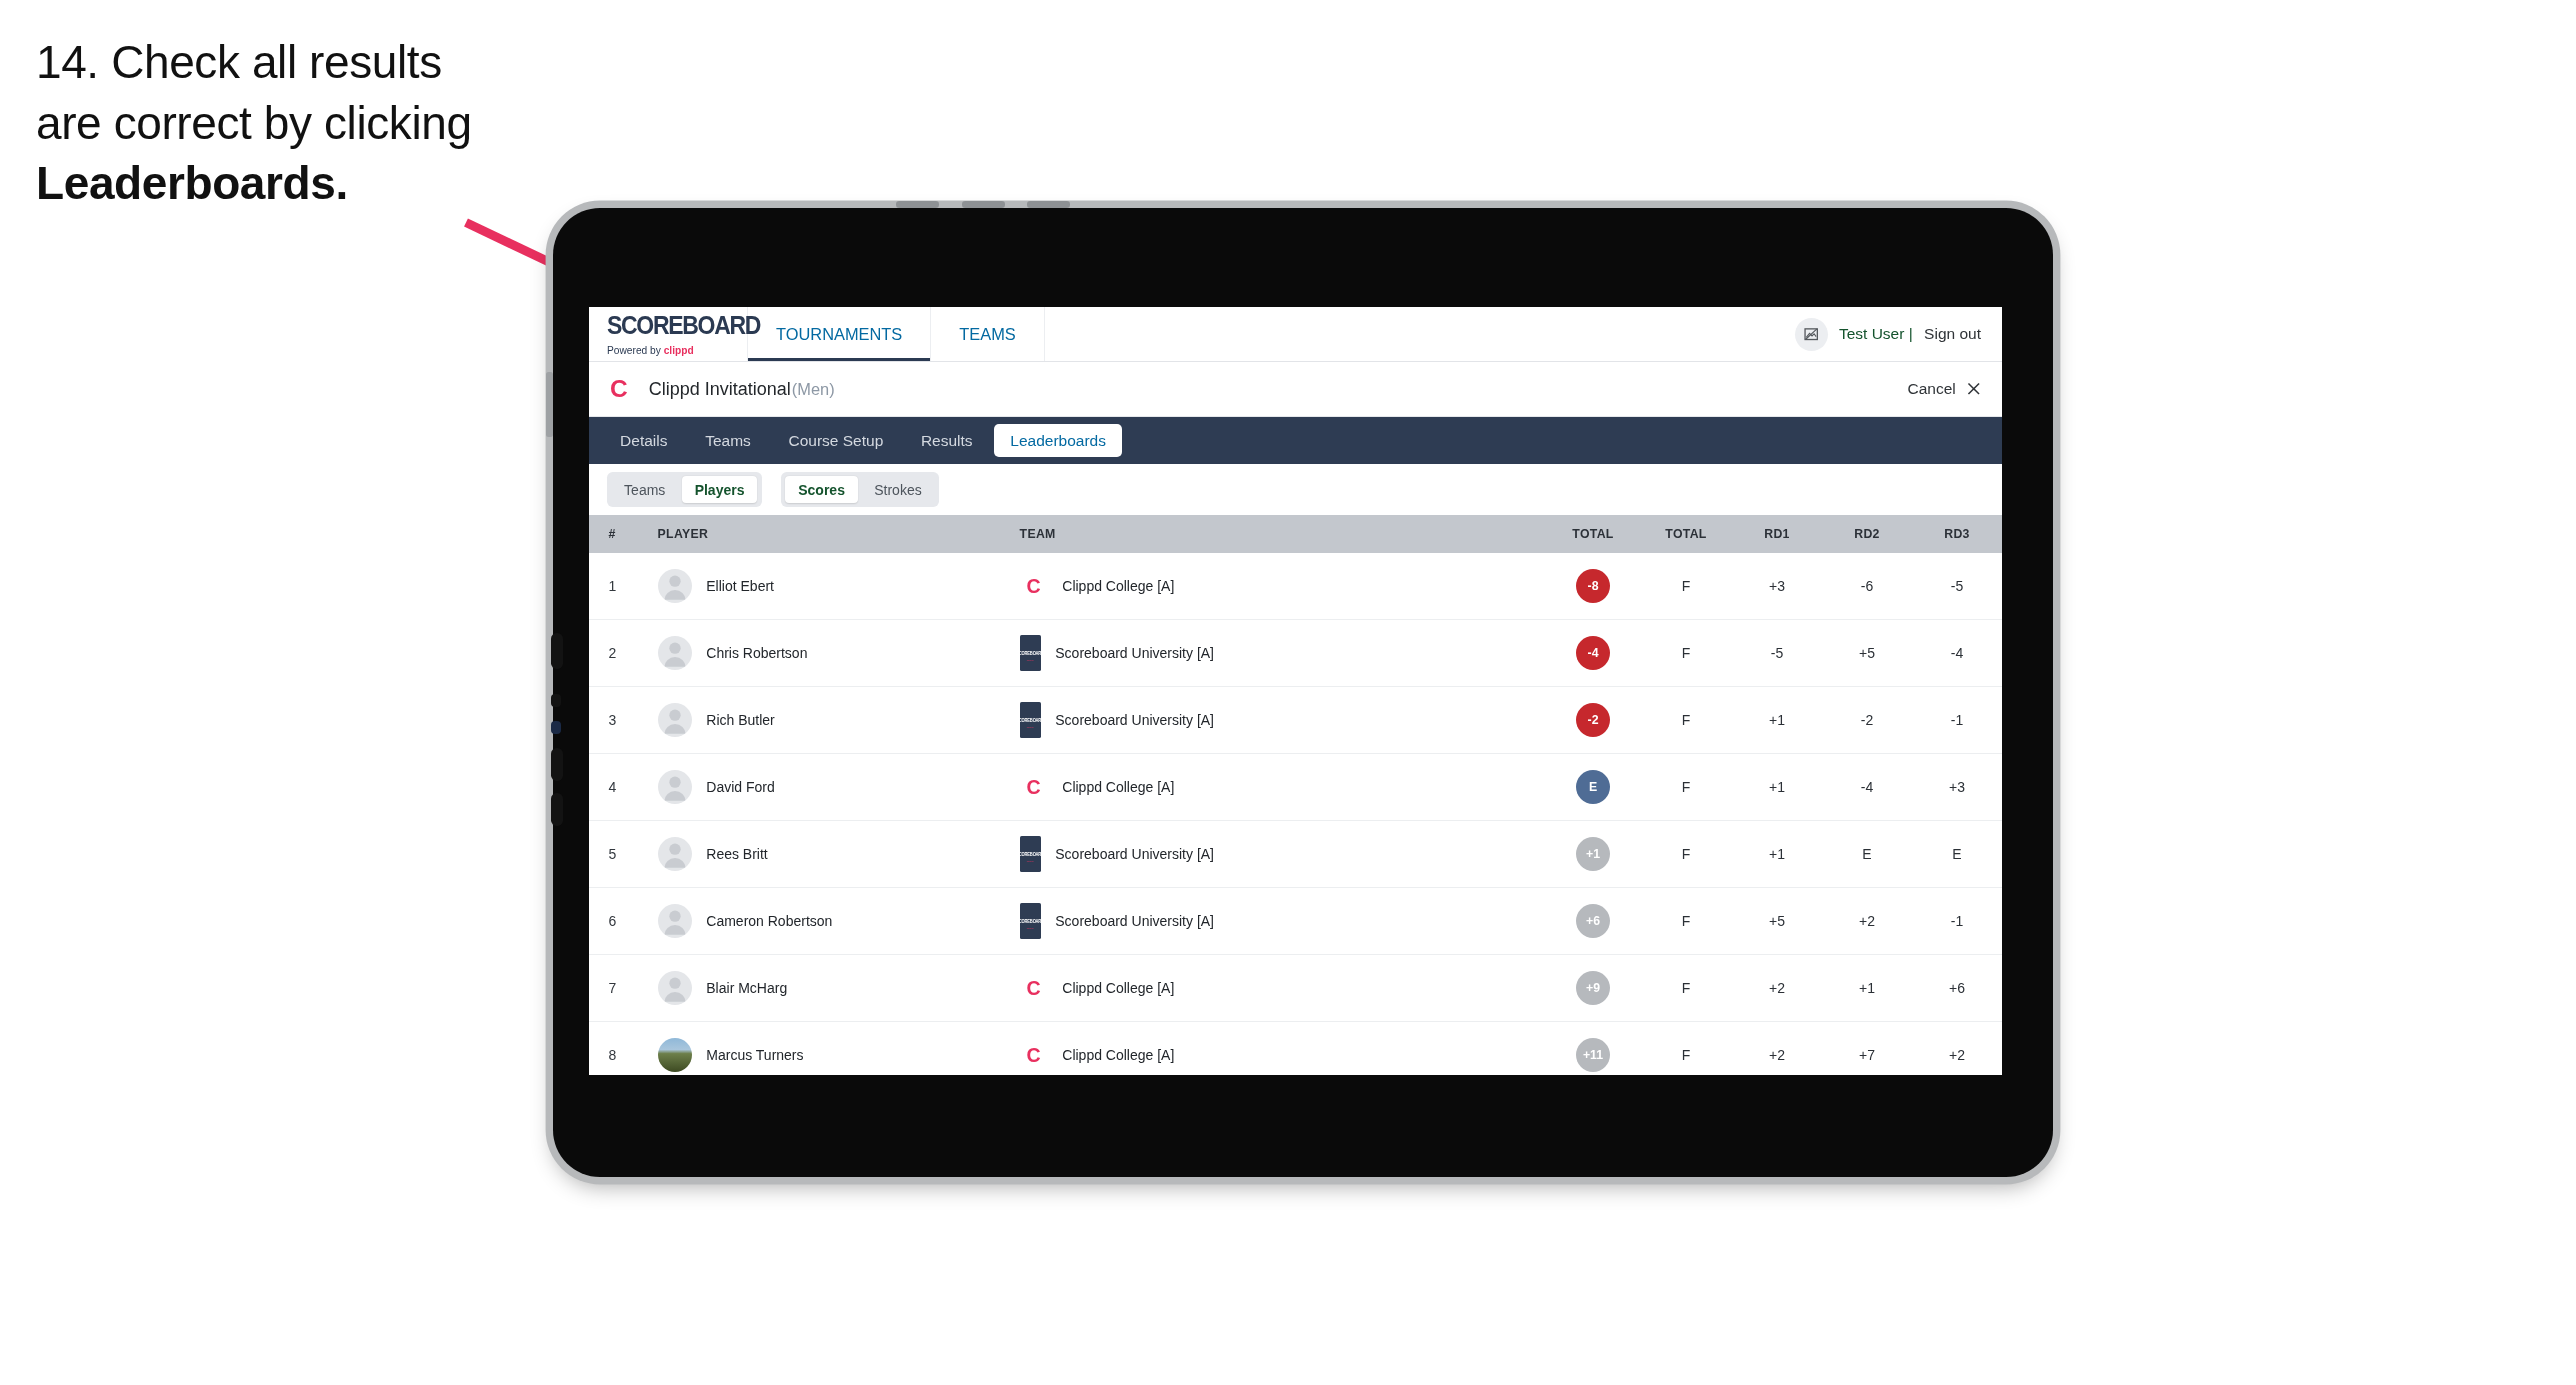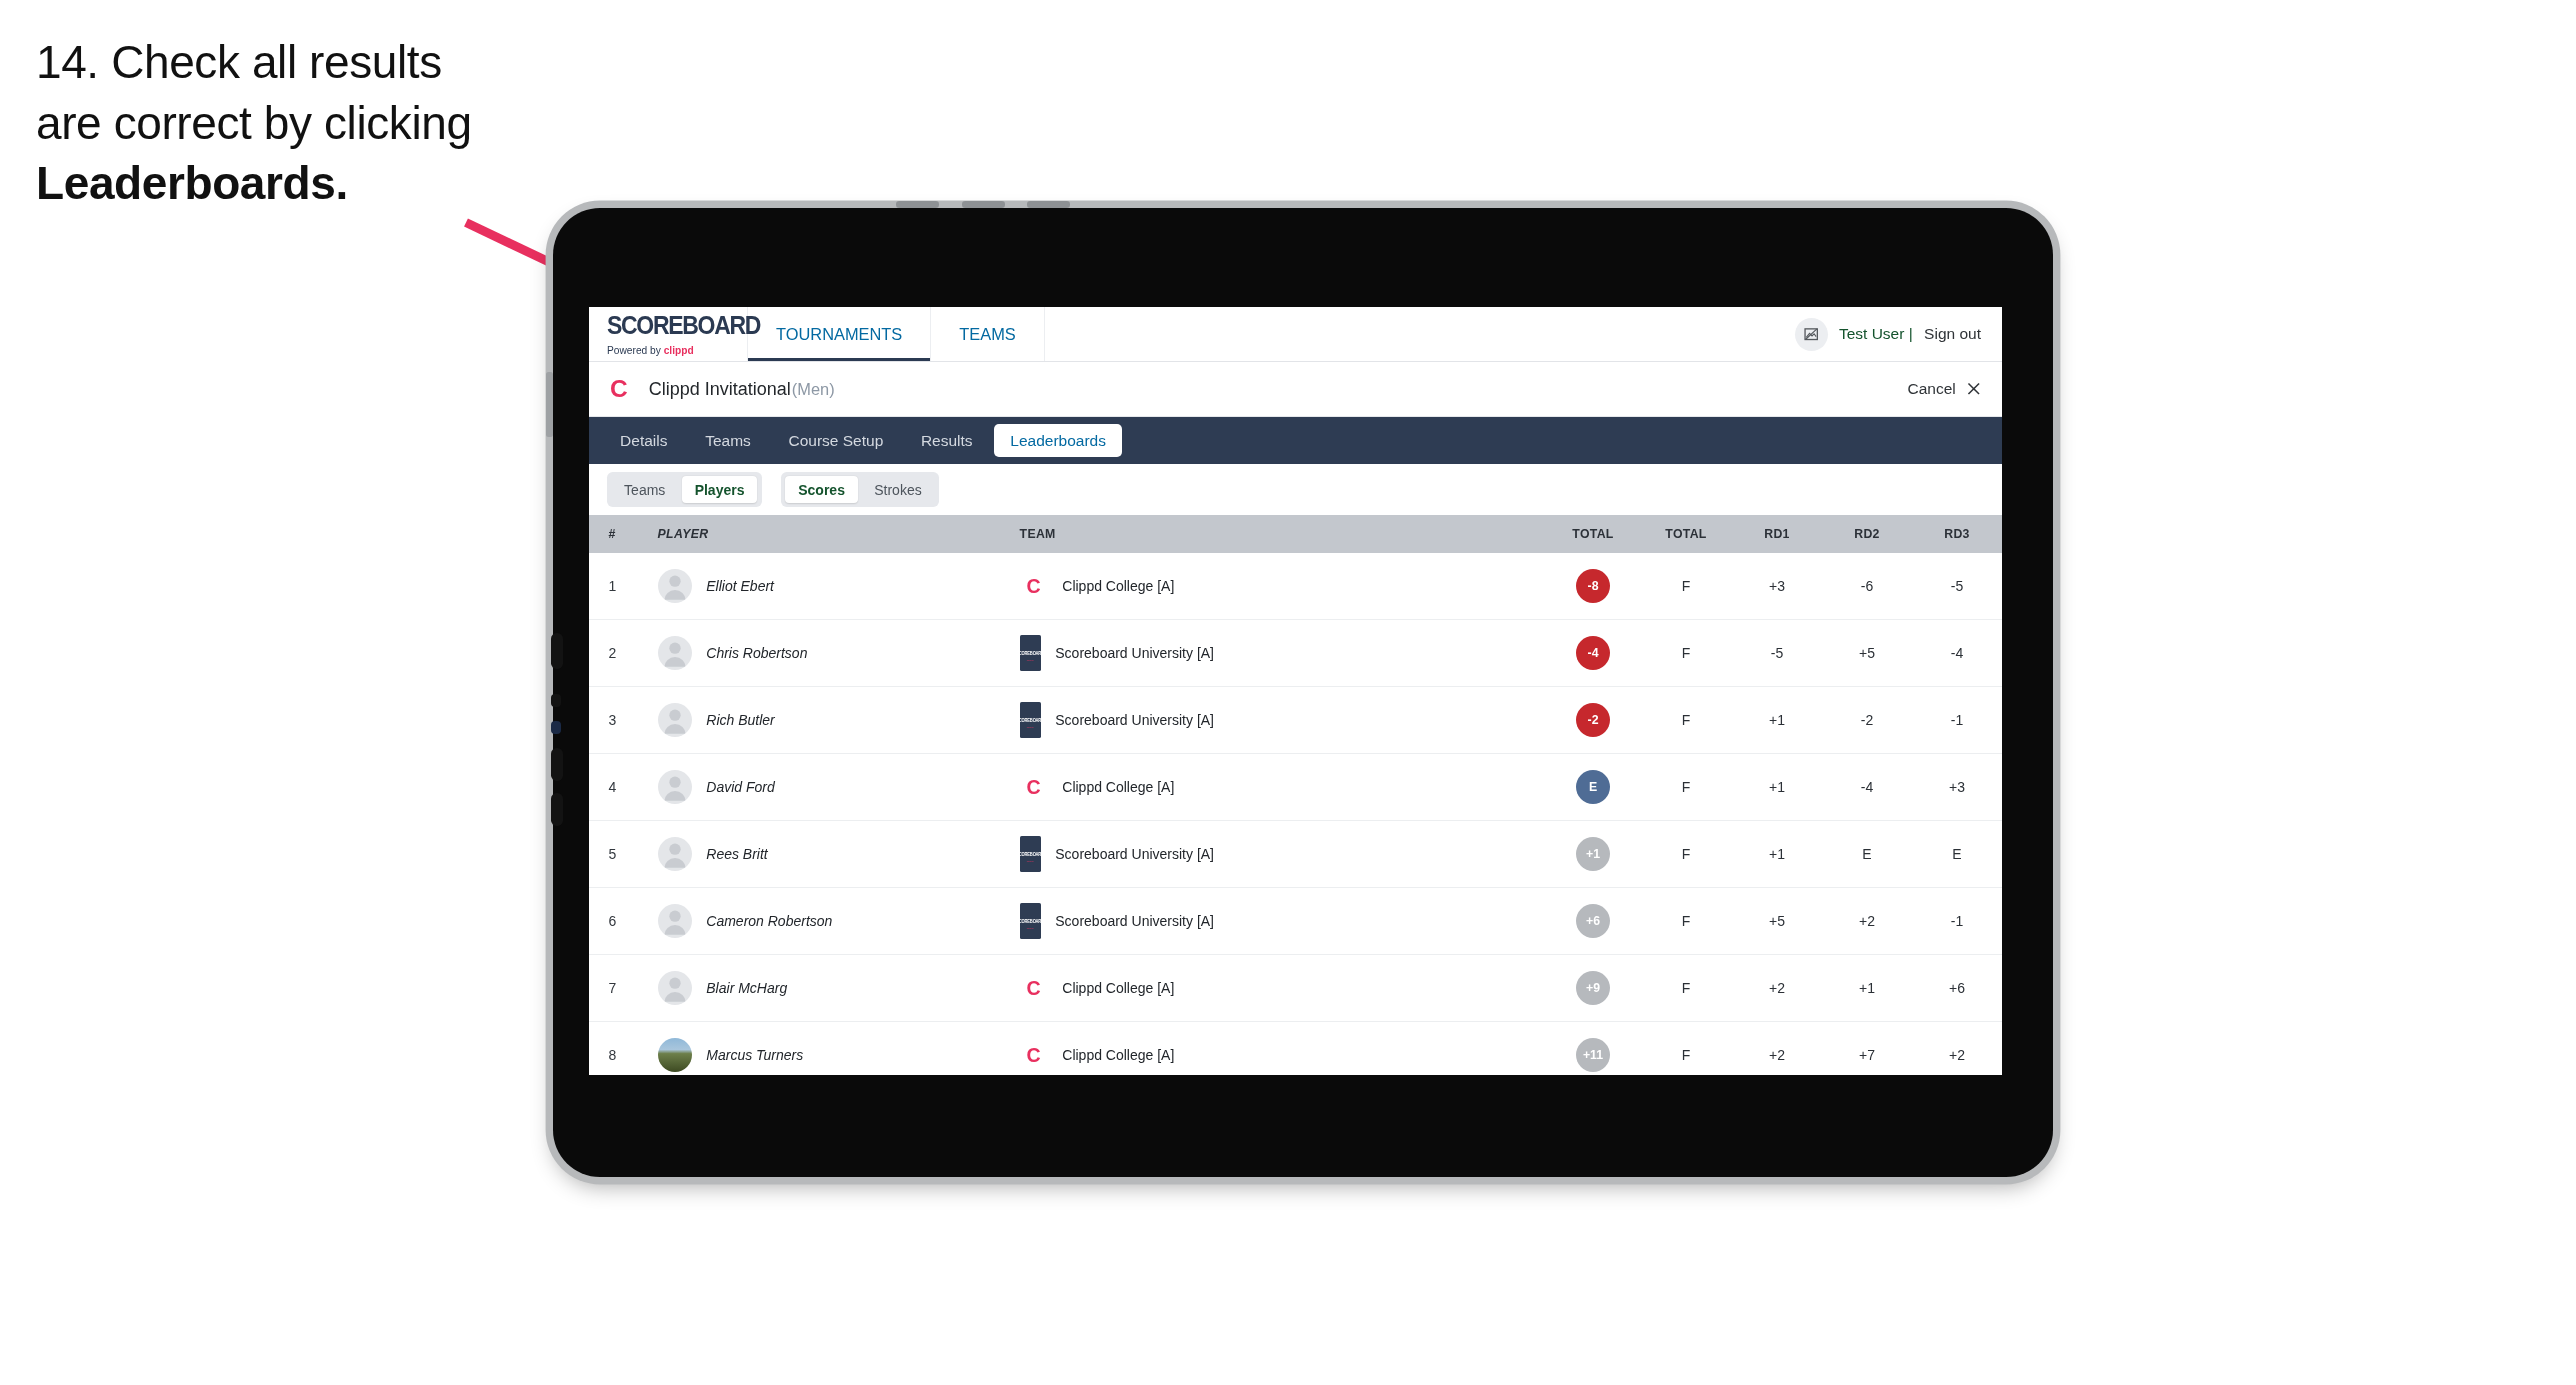--- a/index.html
+++ b/index.html
@@ -82,29 +82,29 @@
   .togglerow{height:51px;background:#ffffff;display:flex;align-items:center;padding-left:18px;gap:19.6px;}
   .tgroup{background:#e6e8ec;border-radius:5.7px;padding:4.1px;display:flex;gap:3.3px;}
   .tbtn{font-size:14px;color:#4d545c;padding:5.7px 13px;border-radius:4.1px;cursor:pointer;}
   .tbtn.on{background:#ffffff;color:#14532d;font-weight:bold;box-shadow:0 0.8px 1.6px rgba(0,0,0,.12);}
 
   
   table{width:100%;border-collapse:collapse;table-layout:fixed;}
   thead th{background:#c3c7cd;color:#2c3138;font-size:12.3px;font-weight:bold;
            height:36px;text-align:left;letter-spacing:0.3px;}
   .c-num{width:47px;padding-left:19.6px;}
-  .c-player{width:360px;font-style:italic;}
+  .c-player{width:360px;}
   .c-team{width:auto;}
   .c-total{width:92px;text-align:center !important;}
   .c-thru{width:90px;text-align:center !important;}
   .c-rd{width:88px;text-align:center !important;}
   tbody td{height:64px;border-bottom:0.8px solid #eceef0;font-size:14px;color:#22262b;vertical-align:middle;}
   tbody tr:last-child td{border-bottom:none;}
   .cell-num{padding-left:19.6px;color:#33383e;}
-  .player-cell{display:flex;align-items:center;gap:14.7px;font-style:italic;}
+  .player-cell{display:flex;align-items:center;gap:14.7px;}
   .pavatar{width:34px;height:34px;border-radius:50%;background:#e4e6e9;flex:0 0 34px;
            display:flex;align-items:center;justify-content:center;overflow:hidden;}
   .pavatar.photo{background:linear-gradient(#8fb8d8 0%,#a9c6dd 34%,#6d7f4a 46%,#3d4a22 100%);}
   .team-cell{display:flex;align-items:center;gap:14.7px;}
   .tlogo-c{width:28px;font-size:19.6px;font-weight:bold;color:#e8305f;text-align:center;
            font-family:"Liberation Sans",sans-serif;}
   .tlogo-sq{width:21px;height:36px;background:#2e3c53;border-radius:1.6px;position:relative;
             display:flex;align-items:center;justify-content:center;flex:0 0 21px;}
   .tlogo-sq .mini{font-size:4.1px;color:#ffffff;font-weight:bold;letter-spacing:-0.2px;transform:scaleY(1.3);}
   .tlogo-sq .mini2{position:absolute;bottom:9px;font-size:2.5px;color:#e8305f;}

